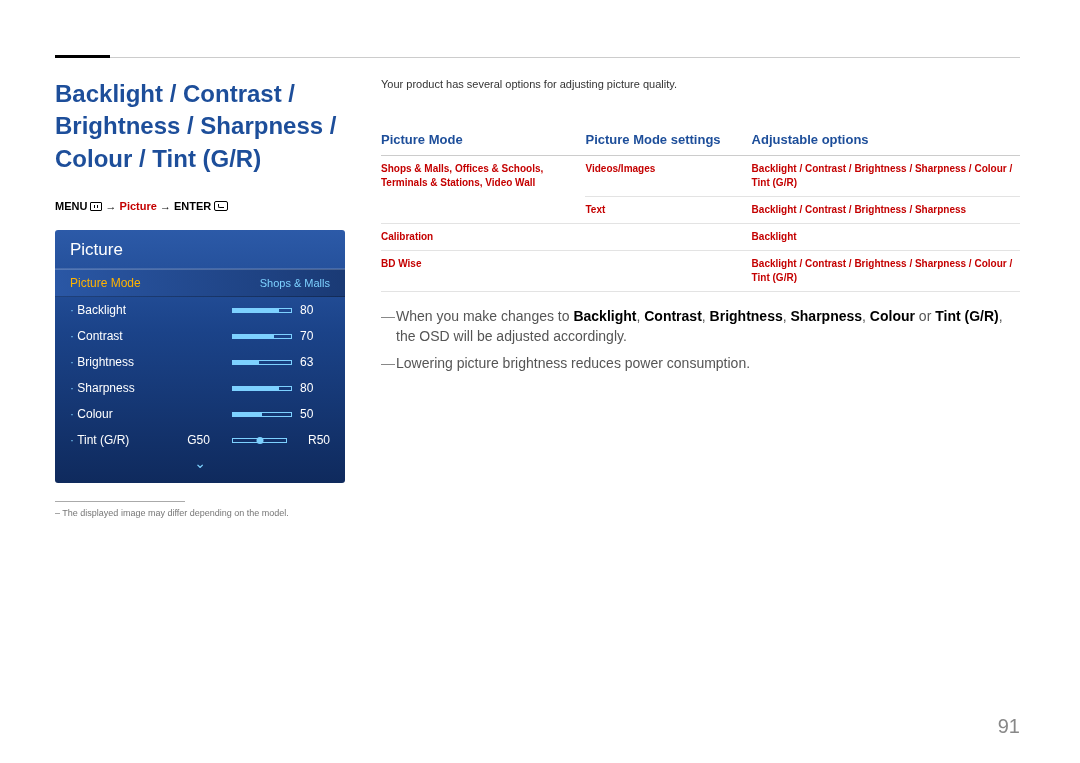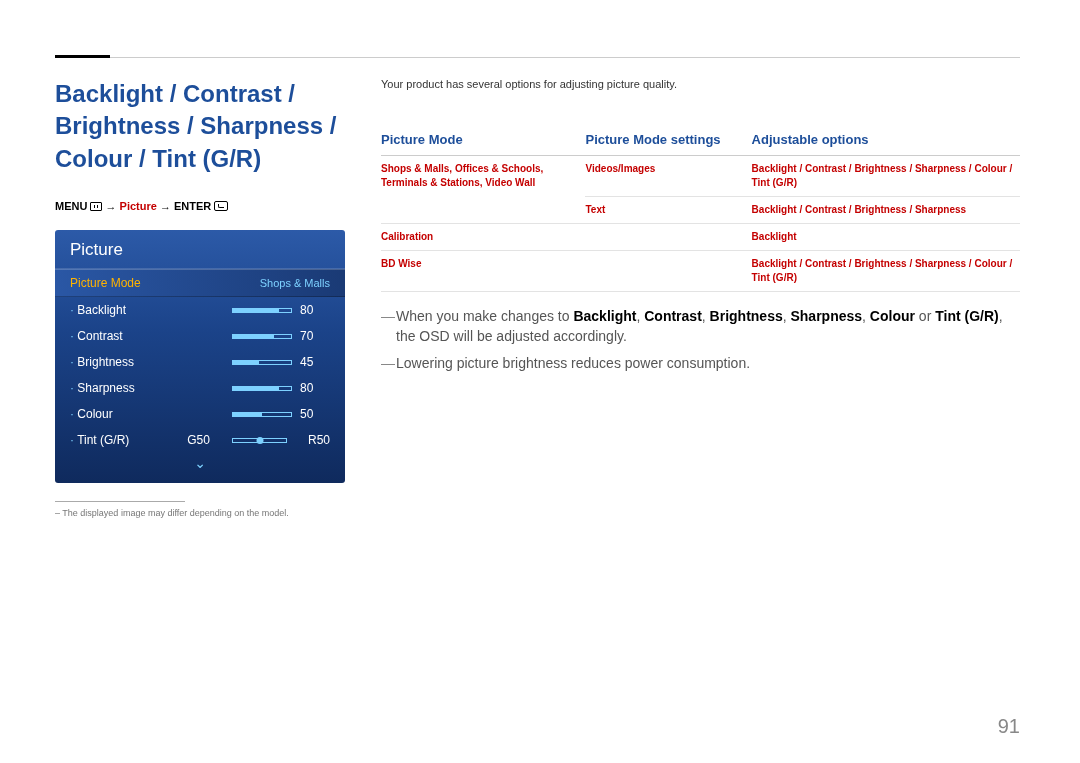--- a/index.html
+++ b/index.html
@@ -97,21 +97,21 @@
             </span>
           <span class="val">70</span>
         </div>
         <div class="osd-row item">
           <span class="label">Brightness</span>
           <span class="slider">
               <span class="slidertrack">
                 <span class="fill" style="width:45%"></span>
               </span>
             </span>
-          <span class="val">45</span>
+          <span class="val">63</span>
         </div>
         <div class="osd-row item">
           <span class="label">Sharpness</span>
           <span class="slider">
               <span class="slidertrack">
                 <span class="fill" style="width:80%"></span>
               </span>
             </span>
           <span class="val">80</span>
         </div>

